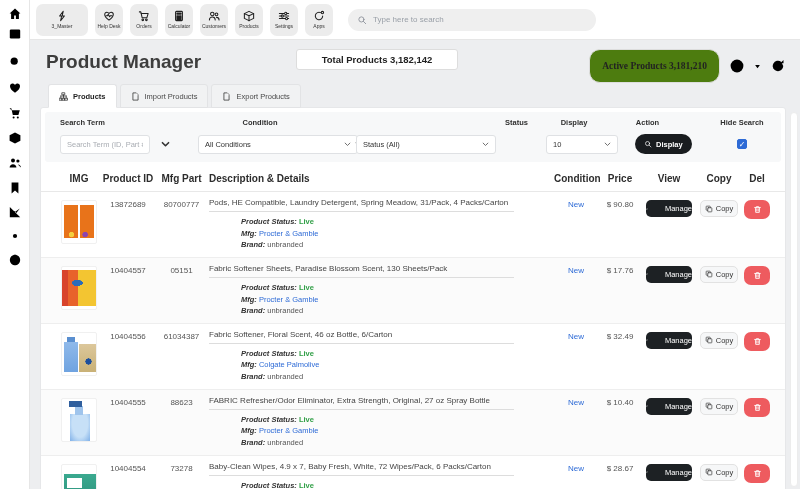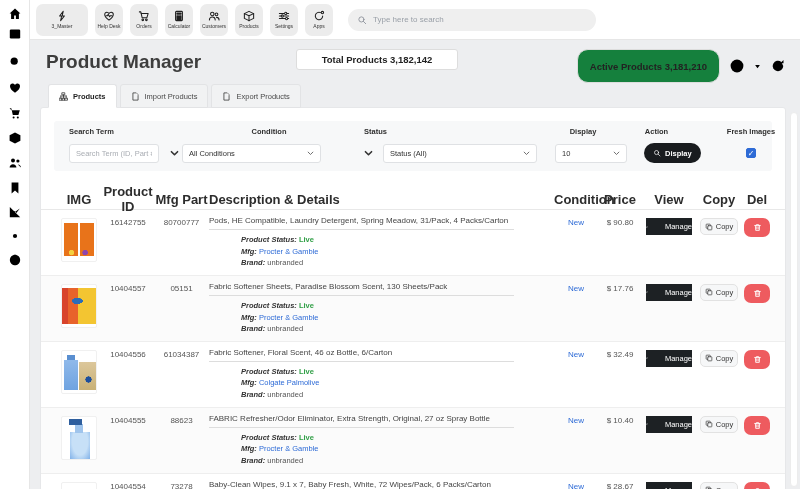--- a/index.html
+++ b/index.html
@@ -36,40 +36,40 @@
   #clock { font-size:9px; font-weight:bold; color:#222; white-space:nowrap; }
 
   
   #main { position:absolute; left:30px; top:40px; right:0; bottom:0; background:#edeef0; }
   #page-header { position:relative; height:44px; }
   #page-title { position:absolute; left:16px; top:11px; font-size:19px; color:#3d3d3d; }
   #total-pill { position:absolute; left:266px; top:9px; width:162px; height:21px; background:#fff;
                 border:1px solid #ddd; border-radius:3px; display:flex; align-items:center;
                 justify-content:center; font-size:9.5px; font-weight:bold; color:#222; }
   #hdr-right { position:absolute; right:14px; top:9px; display:flex; align-items:center; gap:9px; }
-  #active-pill { height:21px; padding:16px 12px; background:#15803d; border:1px solid #ddd;
+  #active-pill { height:21px; padding:16px 12px; background:#4d7c0f; border:1px solid #ddd;
                  border-radius:11px; display:flex; align-items:center; font-size:9.5px;
-                 font-weight:bold; color:#222; }
+                 font-weight:bold; color:#222;font-family:Liberation Serif, serif; }
   .hdr-ic { width:16px; height:16px; color:#2b2b2b; cursor:pointer; }
   .caret-ic { width:7px; height:7px; color:#2b2b2b; cursor:pointer; }
 
   
   #tabs { position:absolute; left:18px; top:44px; display:flex; gap:3px; z-index:3; }
   .tab { height:24px; padding:0 10px; display:flex; align-items:center; gap:5px;
          border:1px solid #e2e3e5; border-radius:3px 3px 0 0; background:#f1f2f3;
          font-size:7.5px; color:#4a4a4a; cursor:pointer; margin-bottom:-1px; }
   .tab .ic { width:9px; height:9px; color:#333; }
   .tab.active { background:#fff; border-bottom-color:#fff; color:#1f1f1f; font-weight:bold; }
 
   
   #card { position:absolute; left:10px; right:14px; top:67px; bottom:-40px; background:#fff;
           border:1px solid #e6e7e9; border-radius:3px; }
 
   
-  #filters { position:relative; margin:13px; height:50px; background:#f7f8f9; border-radius:3px; }
+  #filters { position:relative; margin:4px; height:50px; background:#f7f8f9; border-radius:3px; }
   .flabel { position:absolute; top:6px; font-size:7.5px; font-weight:bold; color:#2f2f2f; }
   .fctrl  { position:absolute; top:23px; height:19px; }
   .inputbox { background:#fff; border:1px solid #dfe1e4; border-radius:3px; display:flex;
               align-items:center; padding:0 6px; }
   .inputbox input { border:none; outline:none; width:100%; font-size:7.5px; color:#444;
                     background:transparent; font-family:"Liberation Sans", sans-serif; }
   .inputbox input::placeholder { color:#a9adb3; }
   .selectbox { background:#fff; border:1px solid #dfe1e4; border-radius:3px; display:flex;
                align-items:center; justify-content:space-between; padding:0 6px; font-size:7.5px;
                color:#333; cursor:pointer; }
@@ -84,38 +84,38 @@
   #hide-images-cb { position:absolute; left:692px; top:27px; width:10px; height:10px;
                     border:1px solid #b9bec5; border-radius:2px; background:#fff; cursor:pointer; }
   #hide-images-cb.checked { background:#2e6bd6; border-color:#2e6bd6; }
   #hide-images-cb.checked::after { content:"\2713"; color:#fff; font-size:8px; line-height:10px;
                                    display:block; text-align:center; }
 
   
   .trow { display:grid; grid-template-columns:46px 52px 55px 345px 44px 44px 54px 46px 30px;
           padding:0 15px; align-items:start; }
   #thead { height:26px; align-items:center; border-bottom:1px solid #e8e8e8; }
-  #thead div { font-size:13px; font-weight:bold; color:#2d2d2d; text-align:center; }
+  #thead div { font-size:10px; font-weight:bold; color:#2d2d2d; text-align:center; }
   #thead .h-desc { text-align:left; }
   .prow { border-bottom:1px solid #eeeeee; min-height:53px; padding-top:6px; padding-bottom:6px; }
   .prow:nth-child(even) { background:#fbfbfb; }
   .c { text-align:center; font-size:8px; color:#555; padding-top:2px; }
   .c-img { display:flex; justify-content:center; }
   .pimg { width:36px; height:44px; background:#fff; border:1px solid #f0f0f0; border-radius:2px;
           background-repeat:no-repeat; }
   .c-desc { text-align:left; padding-right:40px; }
   .d-title { font-size:8px; color:#454545; padding-bottom:4px; border-bottom:1px solid #ddd;
              margin-bottom:4px; }
   .dline { font-size:7.5px; line-height:1.55; color:#555; }
   .dlab { font-weight:bold; font-style:italic; color:#333;margin-left:32px; }
   .live { color:#2e9e44; font-weight:bold; }
   .mfglink { color:#2e6bd6; cursor:pointer; }
   .cond { color:#2e6bd6; }
   .btn-manage { margin:0 auto; width:46px; height:17px; background:#1d2124; color:#fff;
-                border-radius:0; display:flex; align-items:center; justify-content:center;
+                border-radius:5px; display:flex; align-items:center; justify-content:center;
                 gap:17px; font-size:7.5px; cursor:pointer; }
   .btn-manage .ic { width:8px; height:8px; }
   .btn-copy { margin:0 auto; width:38px; height:17px; background:#f6f7f8; border:1px solid #e2e2e2;
               color:#333; border-radius:5px; display:flex; align-items:center; justify-content:center;
               gap:3px; font-size:7.5px; cursor:pointer; }
   .btn-copy .ic { width:8px; height:8px; }
   .btn-del { margin:0 auto; width:26px; height:19px; background:#ee5b5f; border-radius:7px;
              display:flex; align-items:center; justify-content:center; cursor:pointer; }
   .btn-del .ic { width:9px; height:9px; color:#fff; stroke-width:1.3; }
 
@@ -404,45 +404,45 @@
         </svg>
       <span>Export Products</span>
     </div>
   </div>
 
   <section id="card">
 
     <div id="filters">
       <div class="flabel" style="left:15px">Search Term</div>
       <div class="flabel" style="left:135px;width:160px;text-align:center">Condition</div>
-      <div class="flabel" style="left:310px;width:154px;text-align:left">Status</div>
+      <div class="flabel" style="left:329px;width:154px;text-align:right">Status</div>
       <div class="flabel" style="left:501px;width:56px;text-align:center">Display</div>
       <div class="flabel" style="left:574px;width:57px;text-align:center">Action</div>
-      <div class="flabel" style="left:662px;width:70px;text-align:center">Fresh Images</div>
+      <div class="flabel" style="left:662px;width:70px;text-align:center">Hide Search</div>
 
       <div class="fctrl inputbox" style="left:15px;width:90px">
         <input type="text" placeholder="Search Term (ID, Part #" style="">
       </div>
       <div class="fctrl chevbtn" style="left:113px">
         <svg class="ic">
             <use href="#i-chev"></use>
           </svg>
       </div>
-      <div class="fctrl selectbox" style="left:128px;width:139px">
+      <div class="fctrl selectbox" style="left:153px;width:160px">
         <span>All Conditions</span>
         <svg class="ic">
             <use href="#i-chev"></use>
           </svg>
       </div>
       <div class="fctrl chevbtn" style="left:307px">
         <svg class="ic">
             <use href="#i-chev"></use>
           </svg>
       </div>
-      <div class="fctrl selectbox" style="left:329px;width:154px">
+      <div class="fctrl selectbox" style="left:311px;width:140px">
         <span>Status (All)</span>
         <svg class="ic">
             <use href="#i-chev"></use>
           </svg>
       </div>
       <div class="fctrl selectbox" style="left:501px;width:72px">
         <span>10</span>
         <svg class="ic">
             <use href="#i-chev"></use>
           </svg>
@@ -466,21 +466,21 @@
       <div>View</div>
       <div>Copy</div>
       <div>Del</div>
     </div>
 
     <div id="rows">
   <div class="trow prow">
     <div class="c c-img">
       <div class="pimg img-1"></div>
     </div>
-    <div class="c">16142755</div>
+    <div class="c">13872689</div>
     <div class="c">80700777</div>
     <div class="c-desc">
       <div class="d-title">Pods, HE Compatible, Laundry Detergent, Spring Meadow, 31/Pack, 4 Packs/Carton</div>
       <div class="dline">
         <span class="dlab">Product Status:</span>
         <span class="live dval">Live</span>
       </div>
       <div class="dline">
         <span class="dlab">Mfg:</span>
         <span class="mfglink dval">Procter &amp; Gamble</span>
@@ -661,21 +661,21 @@
     </div>
   </div>
 
   <div class="trow prow">
     <div class="c c-img">
       <div class="pimg img-5"></div>
     </div>
     <div class="c">10404554</div>
     <div class="c">73278</div>
     <div class="c-desc">
-      <div class="d-title">Baby-Clean Wipes, 9.1 x 7, Baby Fresh, White, 72 Wipes/Pack, 6 Packs/Carton</div>
+      <div class="d-title">Baby-Clean Wipes, 4.9 x 7, Baby Fresh, White, 72 Wipes/Pack, 6 Packs/Carton</div>
       <div class="dline">
         <span class="dlab">Product Status:</span>
         <span class="live dval">Live</span>
       </div>
 
     </div>
     <div class="c cond">New</div>
     <div class="c">$ 28.67</div>
     <div class="c">
       <div class="btn-manage">

